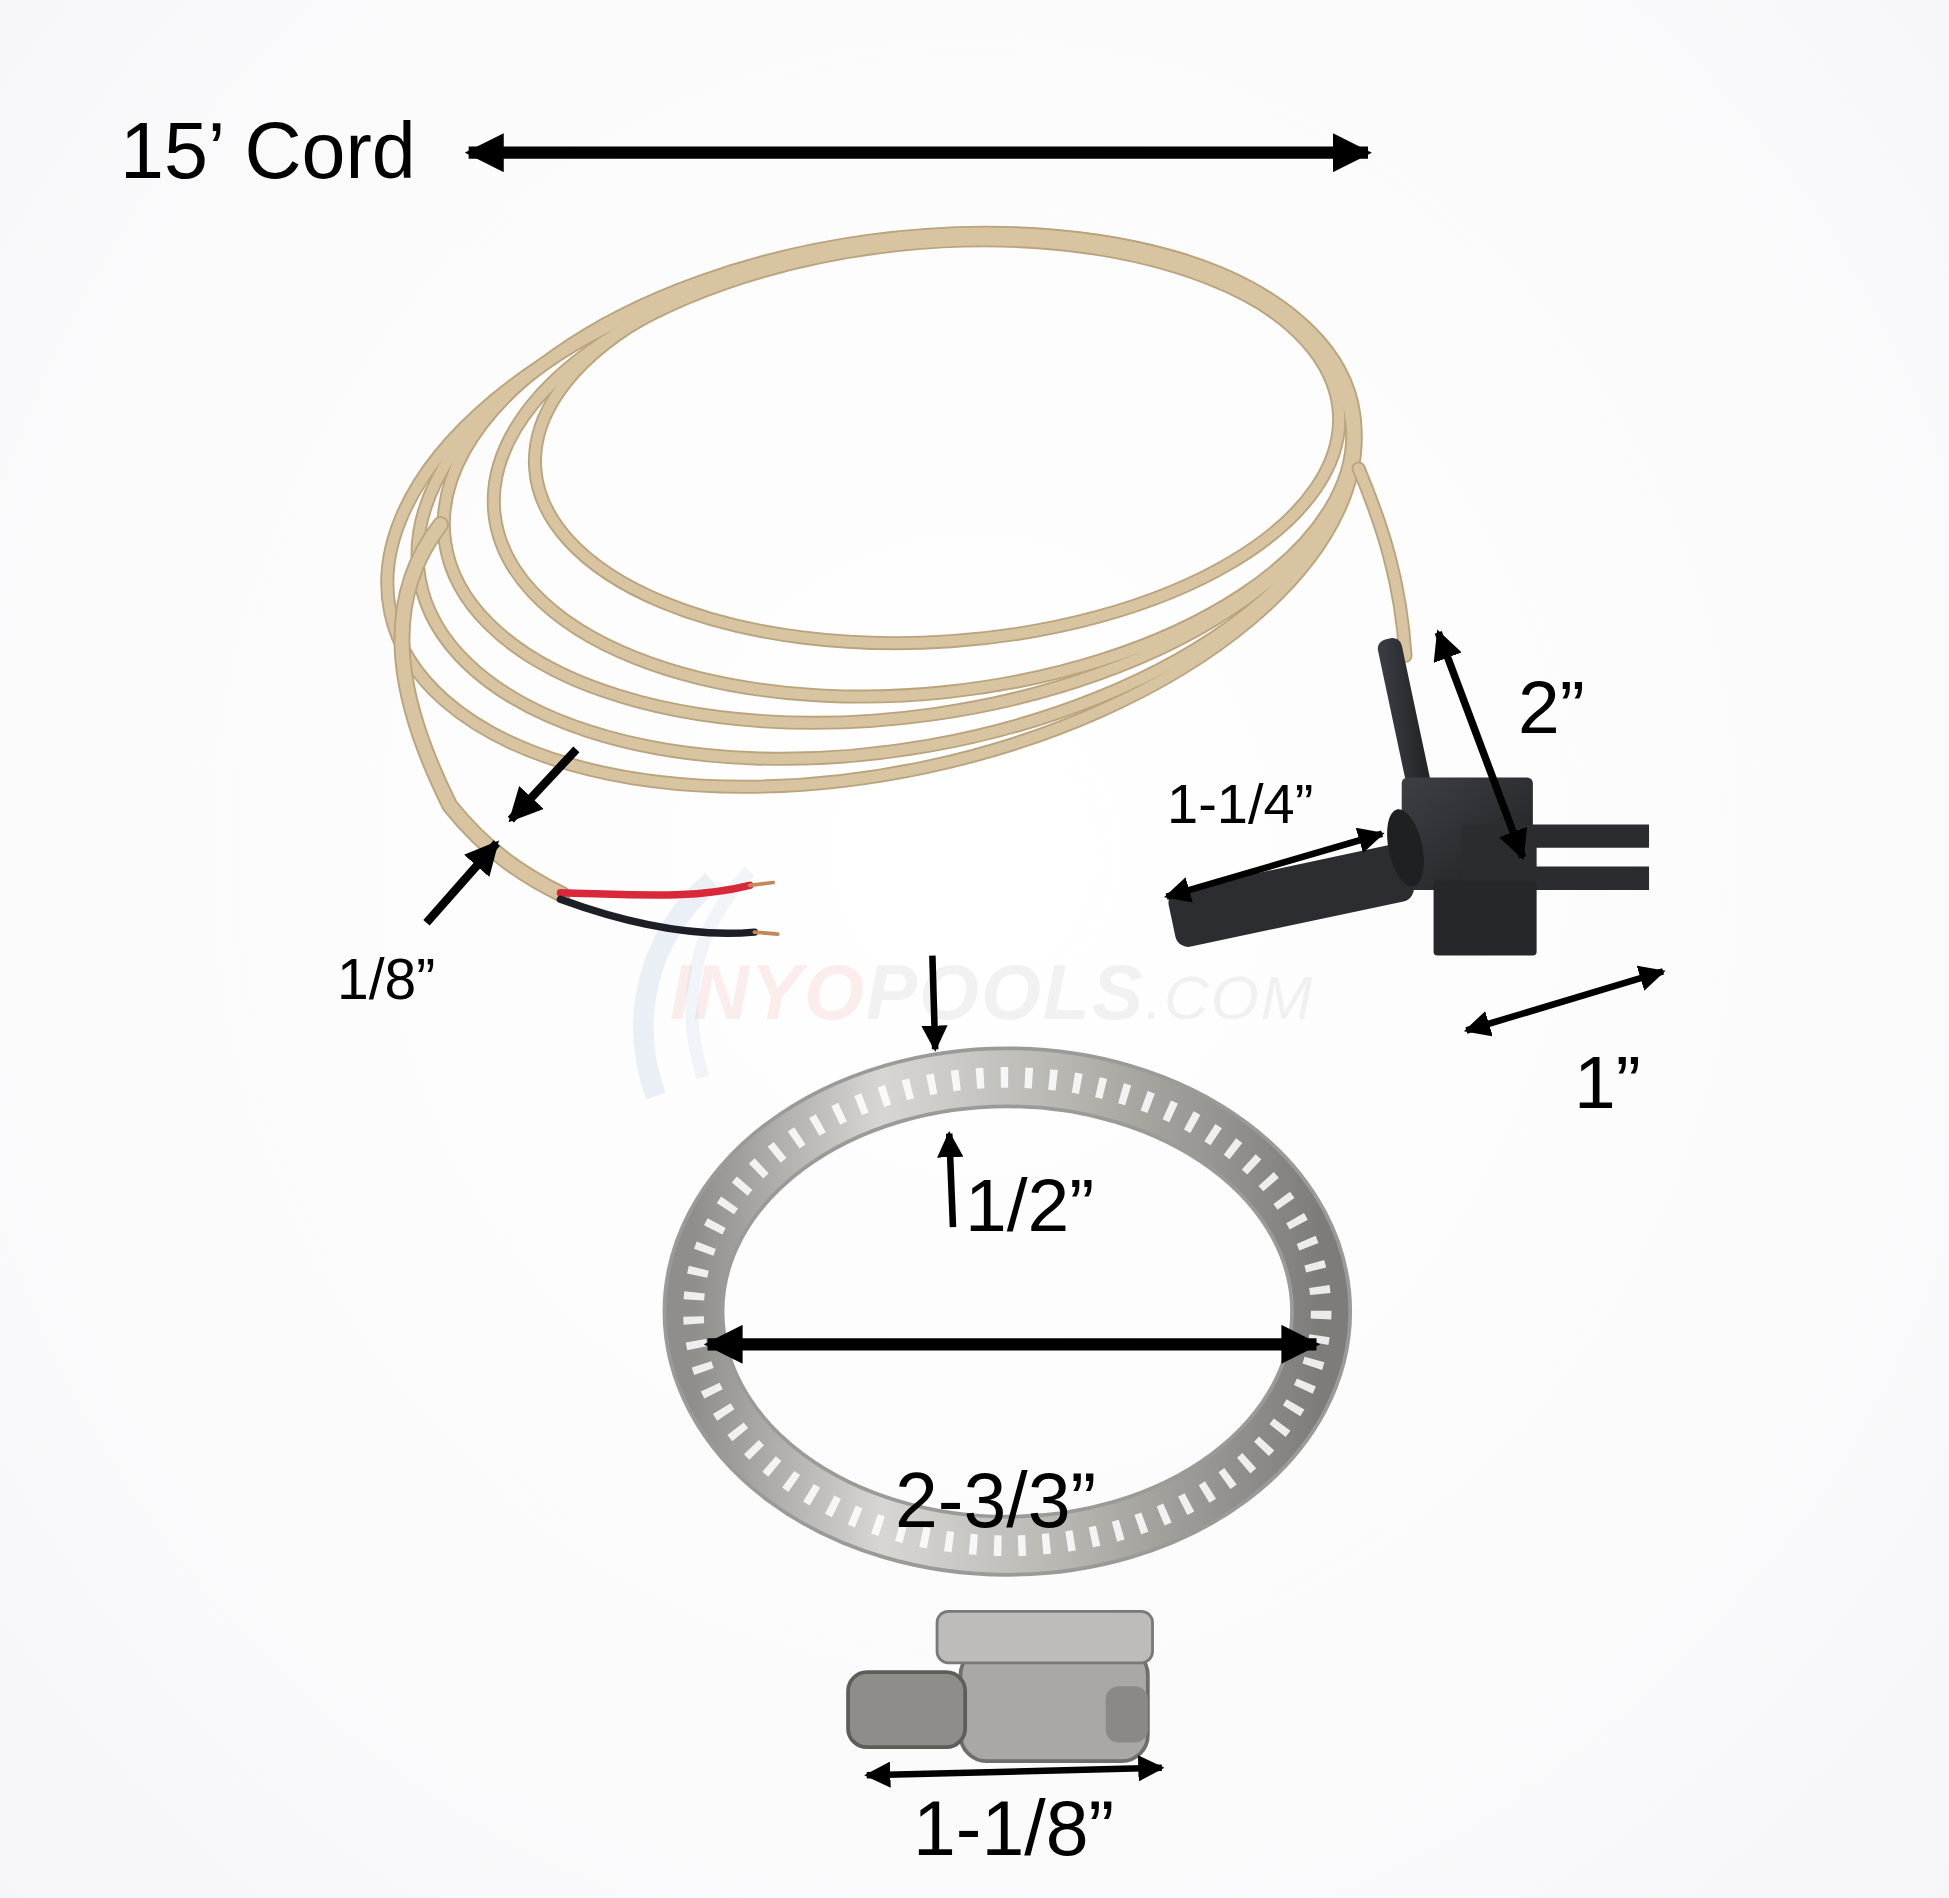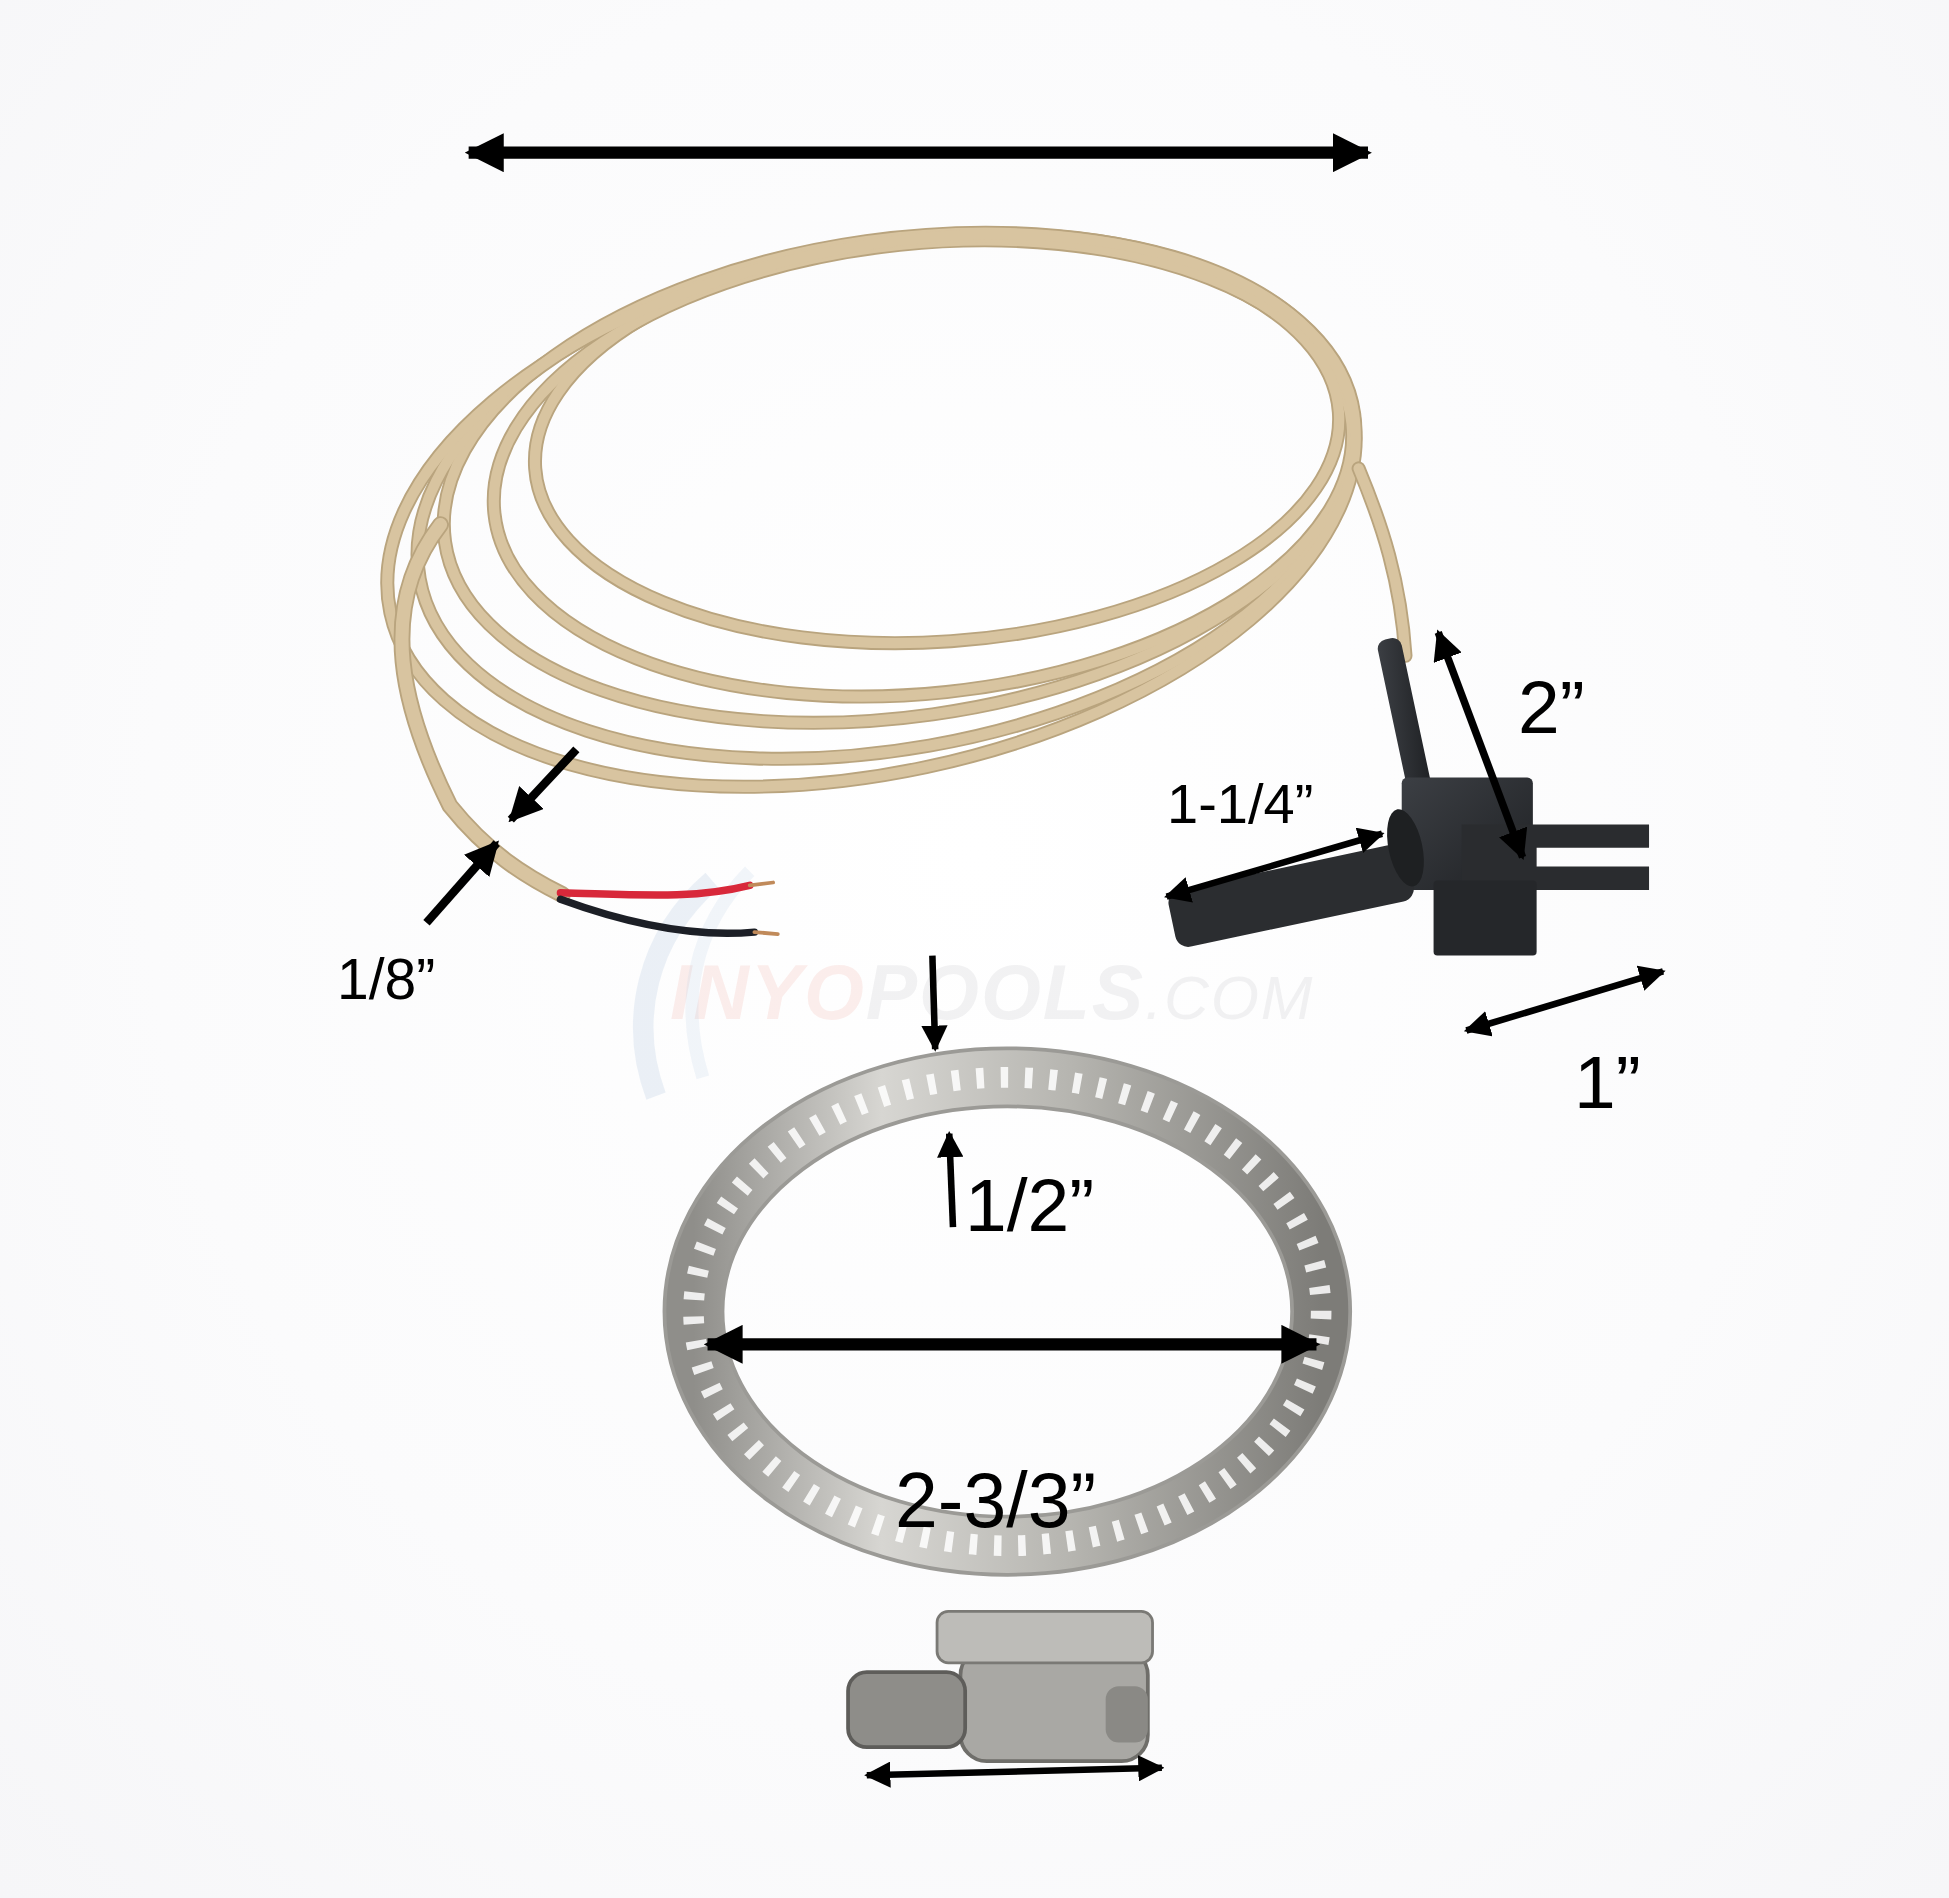--- a/index.html
+++ b/index.html
@@ -131,21 +131,23 @@
       <line x1="1535" y1="675" x2="1625" y2="915" stroke-width="8" marker-start="url(#ah)" marker-end="url(#ah)"></line>
       <line x1="1245" y1="957" x2="1475" y2="890" stroke-width="7" marker-start="url(#ah)" marker-end="url(#ah)"></line>
       <line x1="1565" y1="1100" x2="1775" y2="1037" stroke-width="7" marker-start="url(#ah)" marker-end="url(#ah)"></line>
       <line x1="995" y1="1020" x2="998" y2="1120" stroke-width="7" marker-end="url(#ah)"></line>
       <line x1="1017" y1="1310" x2="1013" y2="1210" stroke-width="7" marker-end="url(#ah)"></line>
       <line x1="755" y1="1435" x2="1405" y2="1435" stroke-width="13" marker-start="url(#ahBig)" marker-end="url(#ahBig)"></line>
       <line x1="925" y1="1895" x2="1240" y2="1887" stroke-width="7" marker-start="url(#ah)" marker-end="url(#ah)"></line>
     </g>
   </svg>
 
+  <div class="label" style="left:120px; top:111px; font-size:79px;">15’ Cord</div>
   <div class="label" style="left:337px; top:951px; font-size:57px;">1/8”</div>
   <div class="label" style="left:1518px; top:670px; font-size:75px;">2”</div>
   <div class="label" style="left:1154px; top:776px; font-size:56px;margin-left:13px;">1-1/4”</div>
   <div class="label" style="left:1574px; top:1045px; font-size:75px;">1”</div>
   <div class="label" style="left:965px; top:1148px; font-size:75px;margin-top:20px;">1/2”</div>
   <div class="label" style="left:895px; top:1462px; font-size:77px;">2-3/3”</div>
+  <div class="label" style="left:913px; top:1790px; font-size:77px;">1-1/8”</div>
 
 </div>
 
 
 </body></html>

